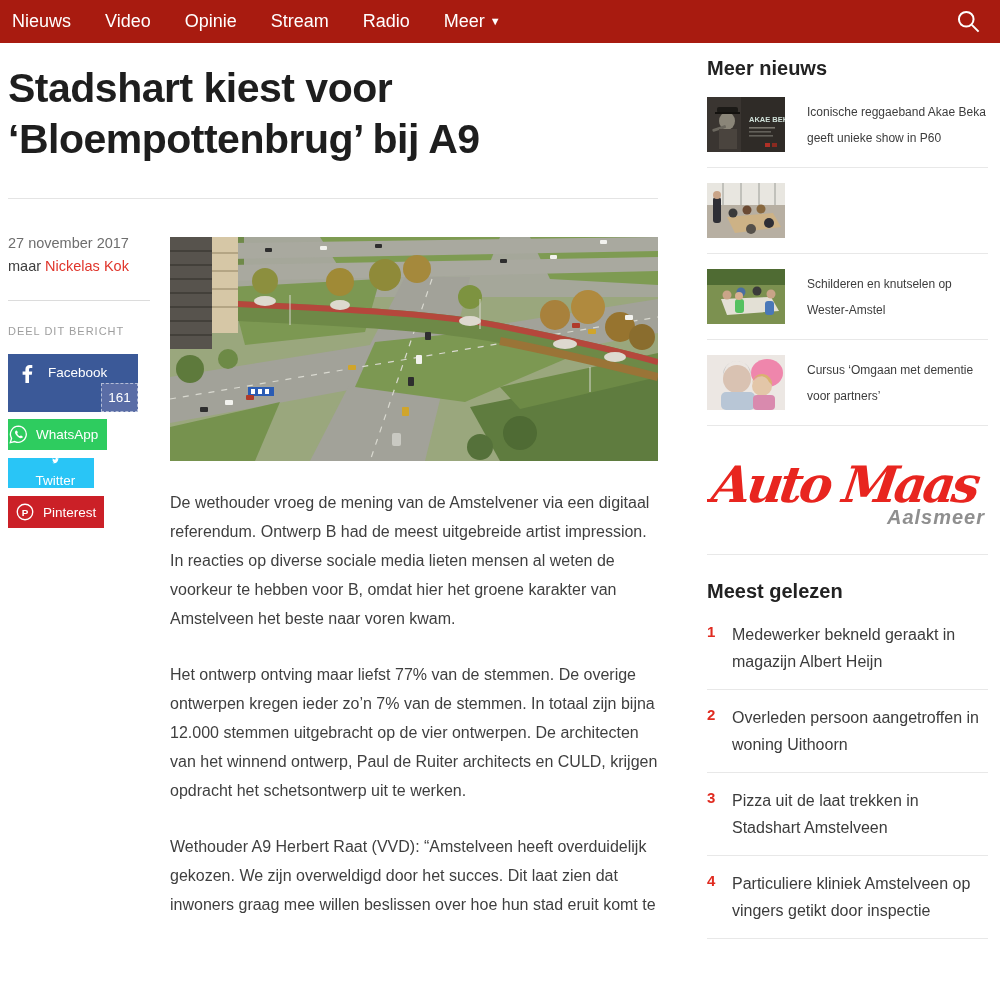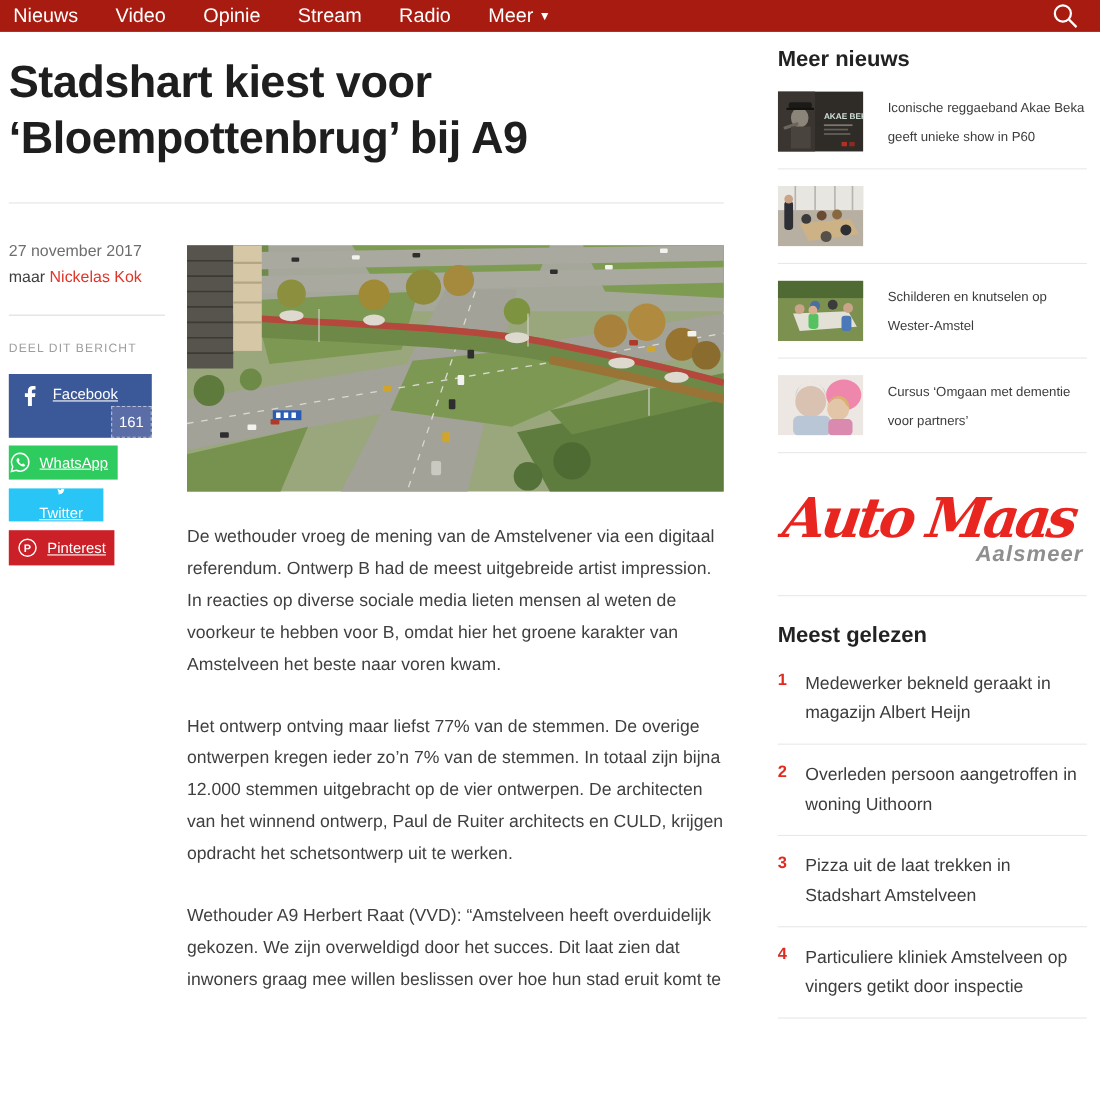--- a/index.html
+++ b/index.html
@@ -1,20 +1,20 @@
 <!DOCTYPE html>
 <html lang="nl"><head>
 <meta charset="utf-8">
 <style>
   * { box-sizing: border-box; margin: 0; padding: 0; }
   html, body { width: 1000px; height: 1000px; overflow: hidden; background: #fff;
     font-family: "Liberation Sans", sans-serif; }
 
   
-  .topnav { height: 29px; background: #a81b10; display: flex; align-items: center;
+  .topnav { height: 43px; background: #a81b10; display: flex; align-items: center;
     padding: 0 18px 0 12px; }
   .topnav .nav-items { display: flex; list-style: none; gap: 34px; }
   .topnav .nav-item { color: #fff; font-size: 18px; cursor: pointer; }
   .topnav .nav-item .caret { font-size: 11px; margin-left: 5px; position: relative; top: -2px; }
   .topnav .search { margin-left: auto; cursor: pointer; display: flex; align-items: center; }
 
   
   .page { display: flex; padding: 0 12px 0 8px; }
   .main-col { width: 650px; flex-shrink: 0; }
   .sidebar { width: 281px; margin-left: 49px; flex-shrink: 0; }
@@ -27,21 +27,21 @@
 
   .meta-col { width: 142px; margin-right: 20px; flex-shrink: 0; }
   .date { color: #6e6e6e; font-size: 14.5px; margin-top: 6px; }
   .byline { font-size: 14.5px; color: #3e3e3e; margin-top: 7px; }
   .byline .author { color: #e0352b; text-decoration: none; }
   .meta-rule { border: none; border-top: 1px solid #dcdcdc; margin: 26px 0 24px; }
   .share-heading { font-size: 11px; color: #9e9e9e; letter-spacing: 1px; }
 
   .share-stack { margin-top: 17px; }
   .share-btn { display: flex; align-items: center; color: #fff; cursor: pointer;
-    font-size: 13.5px; border: none; text-decoration: underline; }
+    font-size: 13.5px; border: none; }
   .fb-btn { width: 130px; height: 58px; background: #3b5998; position: relative;
     align-items: flex-start; padding: 11px 0 0 14px; gap: 15px; }
   .fb-count { position: absolute; right: 0; bottom: 0; width: 37px; height: 29px;
     background: #5a6da6; border: 1px dashed rgba(255,255,255,.55);
     display: flex; align-items: center; justify-content: center; font-size: 13.5px; }
   .wa-btn { width: 99px; height: 31px; background: #2ecc5f; margin-top: 7px;
     gap: 8px; padding-left: 1px; }
   .tw-btn { width: 86px; height: 30px; background: #29c5f6; margin-top: 8px;
     gap: 9px; padding-left: 9px; flex-direction: column; }
   .pi-btn { width: 96px; height: 32px; background: #cb2027; margin-top: 8px;

